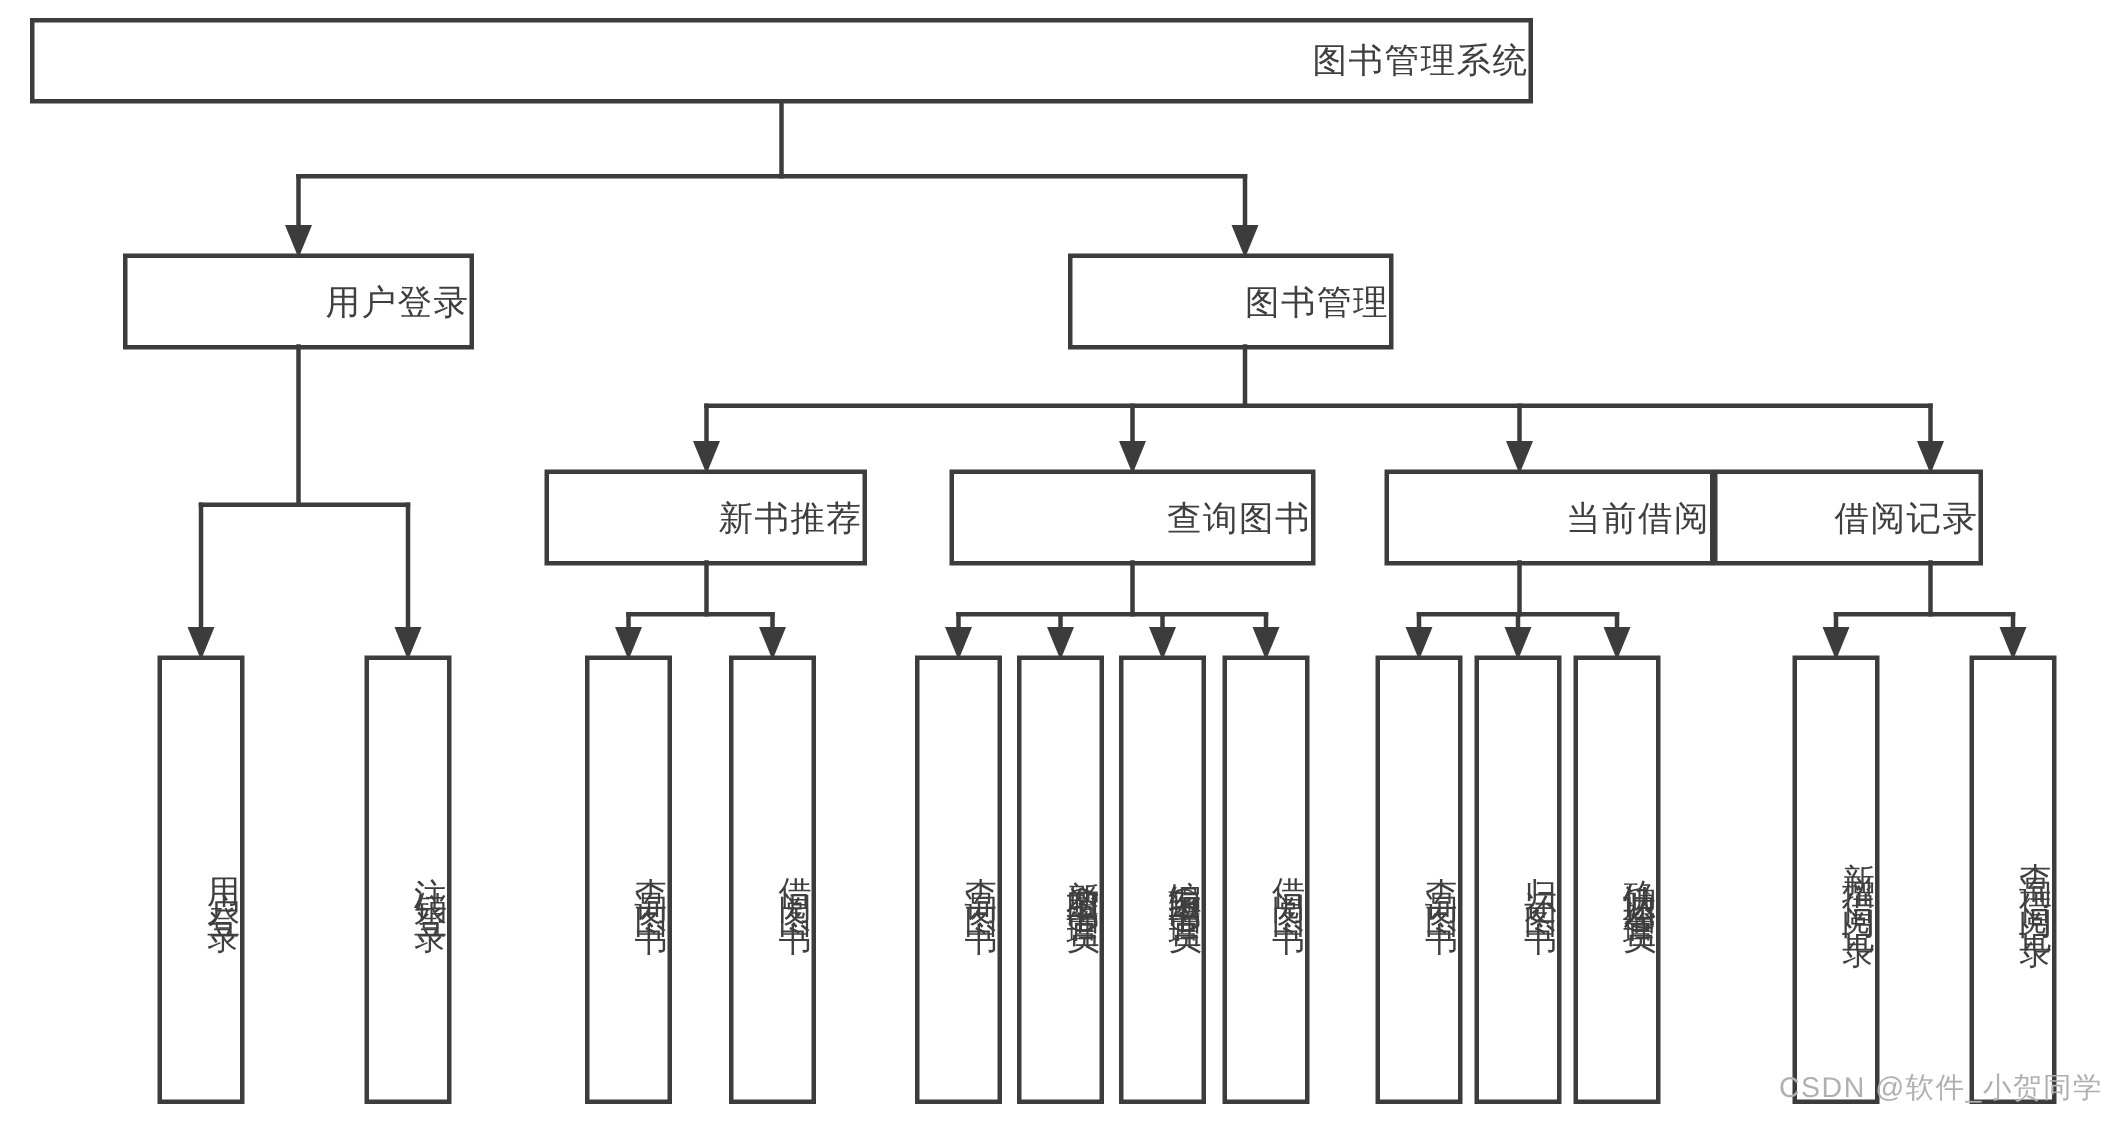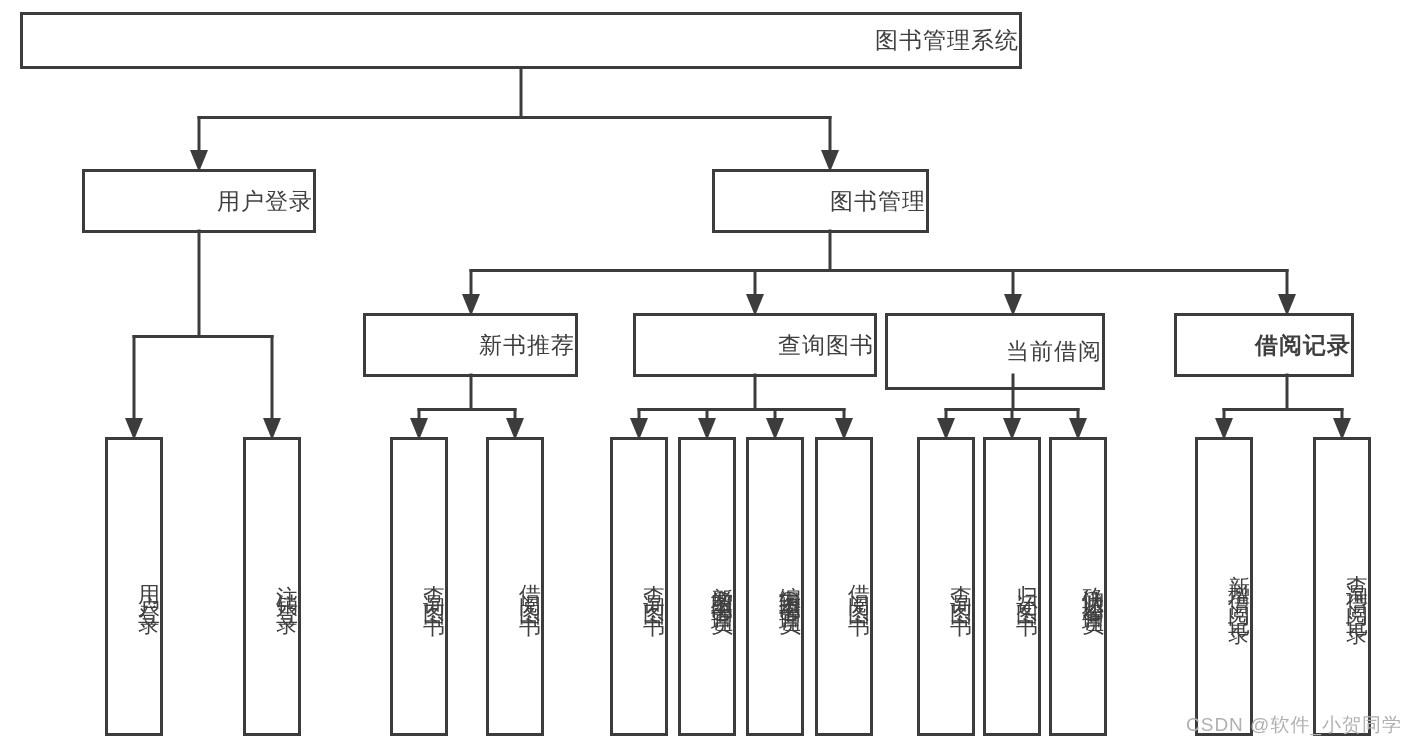--- a/index.html
+++ b/index.html
@@ -20,22 +20,22 @@
     writing-mode:vertical-rl;text-orientation:mixed;
     font-size:22px;letter-spacing:10px;line-height:1;
   }
   .vtext.long{font-size:22px;letter-spacing:4px;}
   
   .b-root   {left:20px;  top:12px;  width:1002px;height:57px;}
   .b-login  {left:82px;  top:169px; width:234px; height:64px;}
   .b-mgmt   {left:712px; top:169px; width:217px; height:64px;}
   .b-rec    {left:363px; top:313px; width:215px; height:64px;}
   .b-borrow {left:633px; top:313px; width:244px; height:64px;}
-  .b-current{left:885px; top:313px; width:220px; height:77px;}
-  .b-record {left:1174px;top:313px; width:180px; height:64px;font-weight:bold;}
+  .b-current{left:923px; top:313px; width:220px; height:64px;}
+  .b-record {left:1142px;top:313px; width:180px; height:64px;}
   .l-u1{left:105px;} .l-u2{left:243px;}
   .l-n1{left:390px;} .l-n2{left:486px;}
   .l-b1{left:610px;} .l-b2{left:678px;} .l-b3{left:746px;} .l-b4{left:815px;}
   .l-c1{left:917px;} .l-c2{left:983px;} .l-c3{left:1049px;}
   .l-r1{left:1195px;}.l-r2{left:1313px;}
   #connectors{position:absolute;left:0;top:0;pointer-events:none;}
   #connectors line{stroke:var(--line,#3c3c3c);stroke-width:3;}
   #connectors polygon{fill:var(--line,#3c3c3c);}
   .watermark{
     position:absolute;left:1186px;top:712px;white-space:nowrap;

